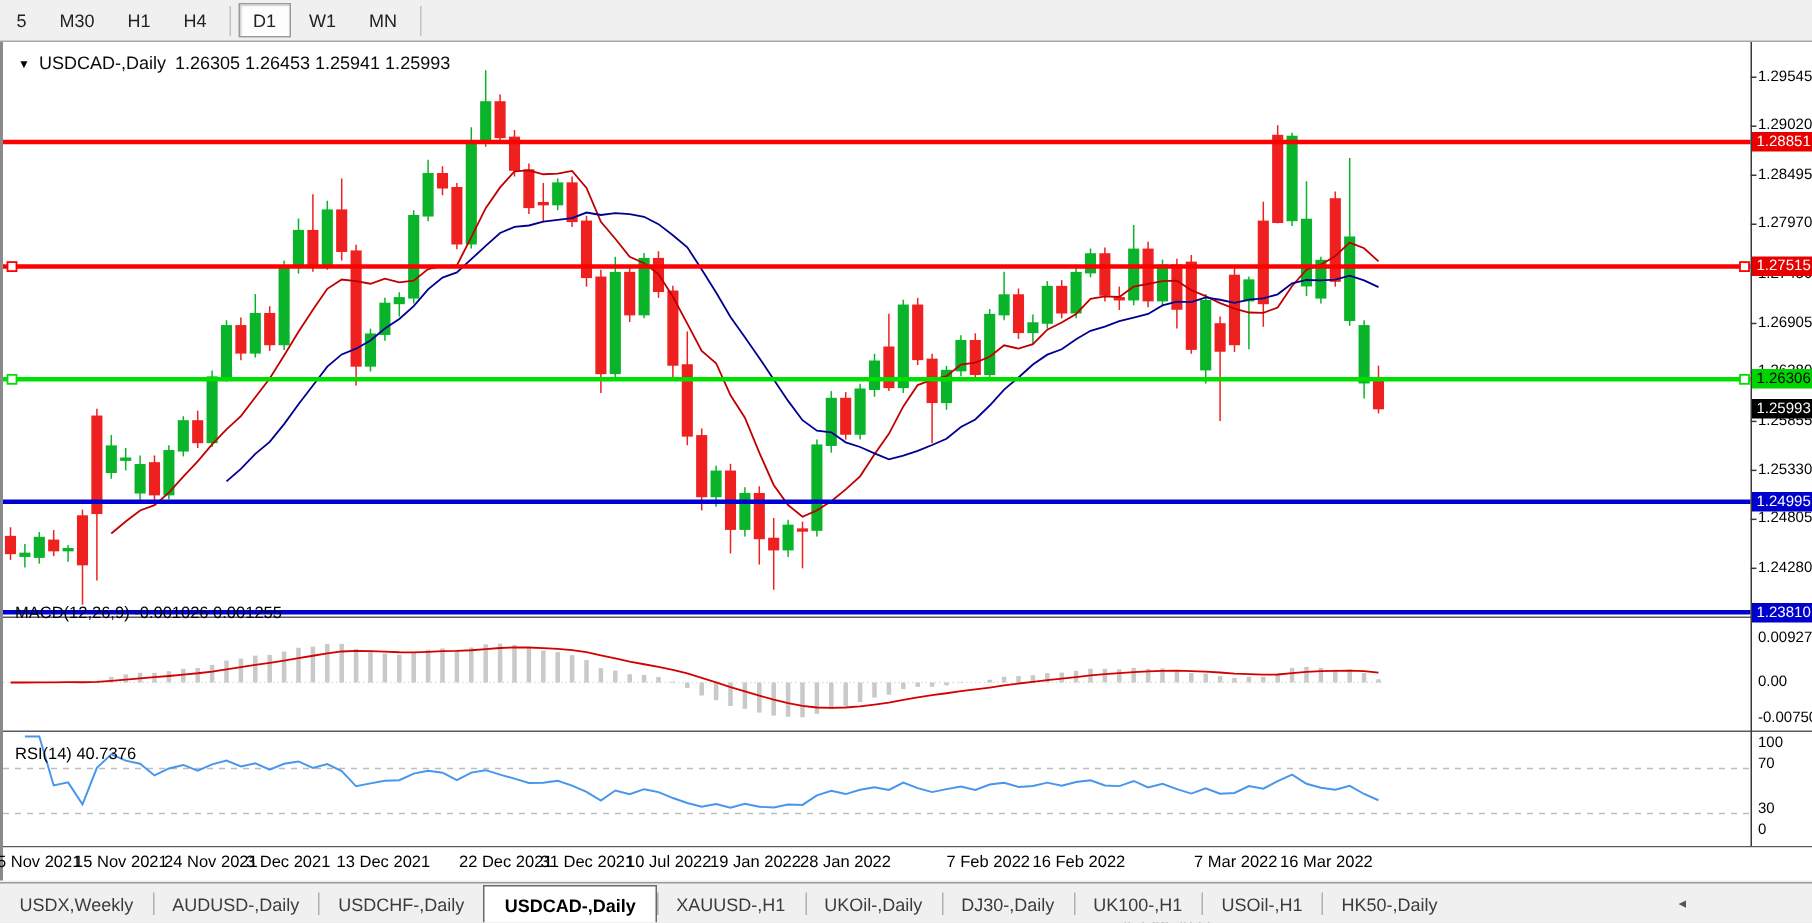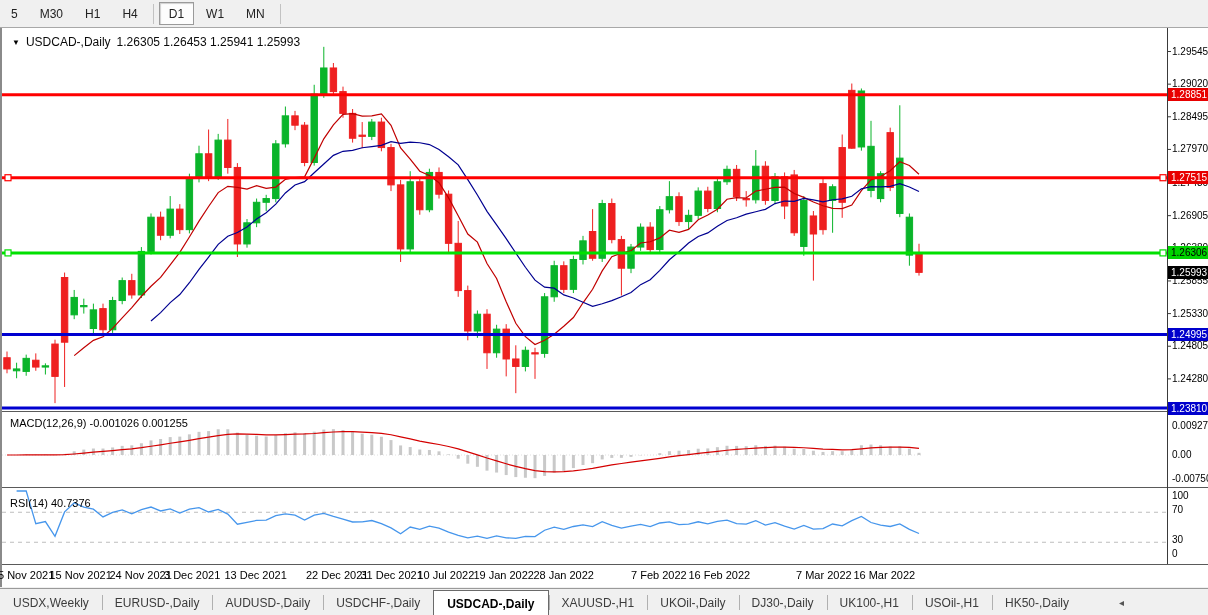--- a/index.html
+++ b/index.html
@@ -415,27 +415,26 @@
         <div class="date-label" style="left: 686.4px;">16 Feb 2022</div>
         <div class="date-label" style="left: 743.4px; margin-top: 42px;">25 Feb 2022</div>
         <div class="date-label" style="left: 794px;">7 Mar 2022</div>
         <div class="date-label" style="left: 851.4px;">16 Mar 2022</div>
       </div>
     <div id="title-row">
       <span id="title-tri">▼</span>
       <span>USDCAD-,Daily</span>
       <span>1.26305 1.26453 1.25941 1.25993</span>
     </div>
-    <div class="ind-label" style="top:389px;">MACD(12,26,9) -0.001026 0.001255</div>
+    <div class="ind-label" style="top:375px;">MACD(12,26,9) -0.001026 0.001255</div>
     <div class="ind-label" style="top:445px;margin-top:24px;">RSI(14) 40.7376</div>
   </div>
 
   <div id="tabbar">
       <div class="tab">USDX,Weekly</div>
-      <div class="tab">EURUSD-,Daily</div>
       <div class="tab">AUDUSD-,Daily</div>
       <div class="tab">USDCHF-,Daily</div>
       <div class="tab active">USDCAD-,Daily</div>
       <div class="tab">XAUUSD-,H1</div>
       <div class="tab">UKOil-,Daily</div>
       <div class="tab">DJ30-,Daily</div>
       <div class="tab">UK100-,H1</div>
       <div class="tab">USOil-,H1</div>
       <div class="tab">HK50-,Daily</div>
       <div id="tab-scroll">

